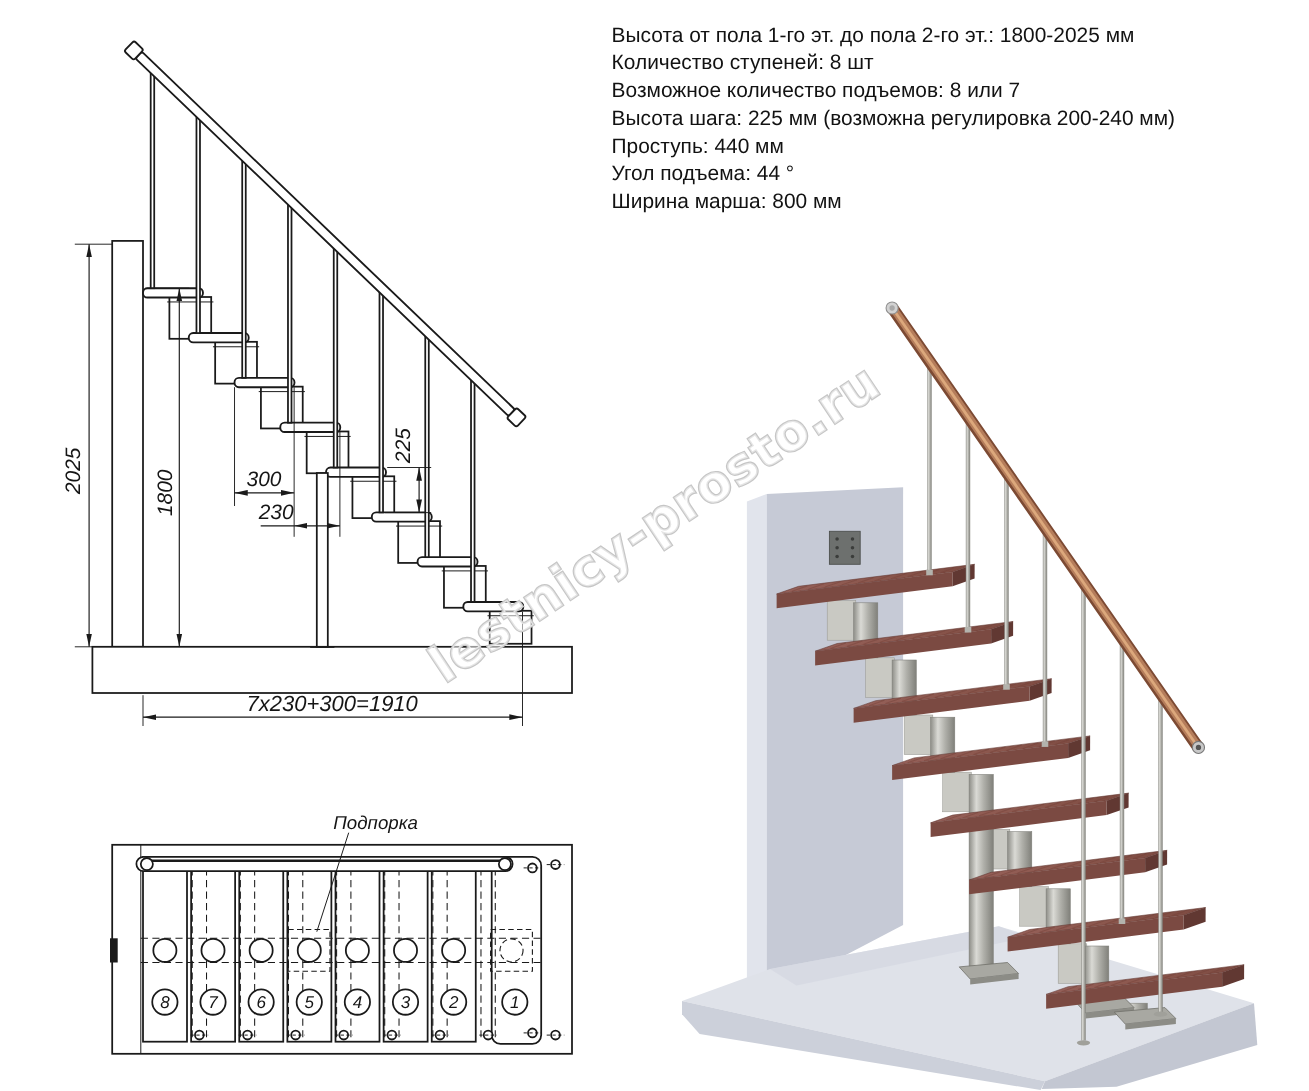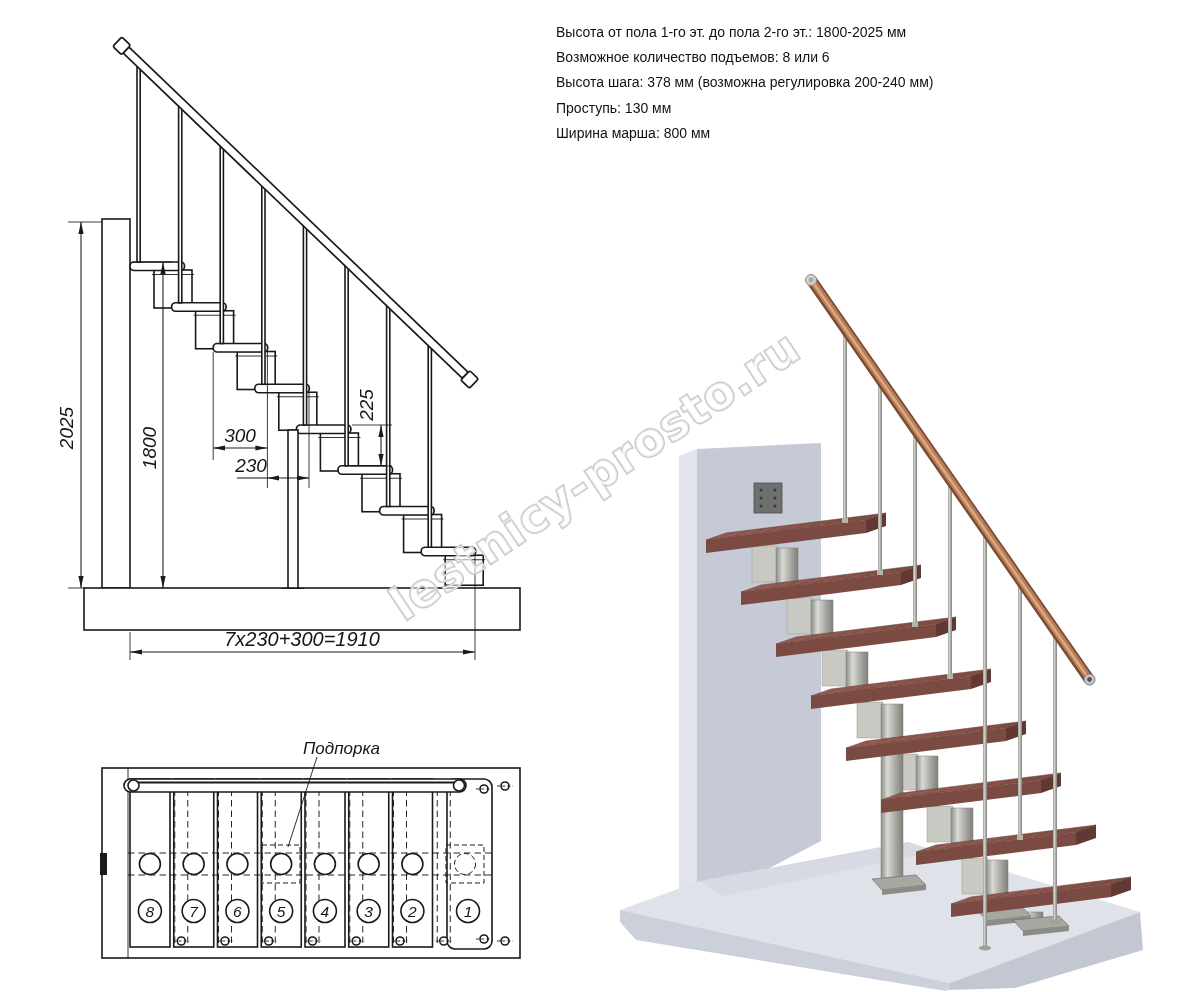--- a/index.html
+++ b/index.html
@@ -1,20 +1,20 @@
 <!DOCTYPE html>
 <html><head>
 <meta charset="utf-8">
 <title>Модульная лестница — чертеж</title>
 <style>
   html,body{margin:0;padding:0;background:#fff;}
   #stage{position:relative;width:1190px;height:992px;background:#fff;overflow:hidden;
          font-family:"Liberation Sans",sans-serif;}
   #specs{position:absolute;left:556px;top:20px;width:600px;color:#121212;
-         font-size:14px;line-height:25.2px;white-space:nowrap;}
+         font-size:19px;line-height:25.2px;white-space:nowrap;}
   #scene{position:absolute;left:0;top:0;}
   
   .ln  {fill:#fff;stroke:#1a1a1a;stroke-width:1.6;}
   .lnw {fill:#fff;stroke:#1a1a1a;stroke-width:1.7;}
   .thin{stroke:#1a1a1a;stroke-width:.9;fill:none;}
   .ext {stroke:#1a1a1a;stroke-width:.85;fill:none;}
   .dim {stroke:#1a1a1a;stroke-width:1.05;fill:none;}
   .dsh {stroke:#1a1a1a;stroke-width:.95;fill:none;stroke-dasharray:6.5 4;}
   .dshf{stroke:#1a1a1a;stroke-width:1;fill:none;stroke-dasharray:5 3;}
   .dimtxt{font:italic 19px "Liberation Sans",sans-serif;fill:#151515;text-anchor:middle;}
@@ -24,23 +24,25 @@
   .wm{font:bold 46px "DejaVu Sans",sans-serif;letter-spacing:1px;
       fill:rgba(255,255,255,.55);stroke:#c6c6c6;stroke-width:2.2px;paint-order:stroke;}
 </style>
 </head>
 <body>
 
 <div id="stage">
 
   <div id="specs">
     <div>Высота от пола 1-го эт. до пола 2-го эт.: 1800-2025 мм</div>
-    <div>Возможное количество подъемов: 8 или 6</div>
-    <div>Высота шага: 378 мм (возможна регулировка 200-240 мм)</div>
-    <div>Проступь: 130 мм</div>
+    <div>Количество ступеней: 8 шт</div>
+    <div>Возможное количество подъемов: 8 или 7</div>
+    <div>Высота шага: 225 мм (возможна регулировка 200-240 мм)</div>
+    <div>Проступь: 440 мм</div>
+    <div>Угол подъема: 44 °</div>
     <div>Ширина марша: 800 мм</div>
   </div>
 
   <svg id="scene" width="1190" height="992" viewBox="0 0 1190 992">
     <defs>
       <marker id="arr" viewBox="-12 -3 12 6" markerWidth="12" markerHeight="6" refX="0" refY="0" orient="auto-start-reverse" markerUnits="userSpaceOnUse">
         <path d="M0,0 L-12,2.6 L-12,-2.6 Z" fill="#1a1a1a"></path>
       </marker>
       <linearGradient id="steelV" x1="0" y1="0" x2="1" y2="0">
         <stop offset="0" stop-color="#8e8e88"></stop>

